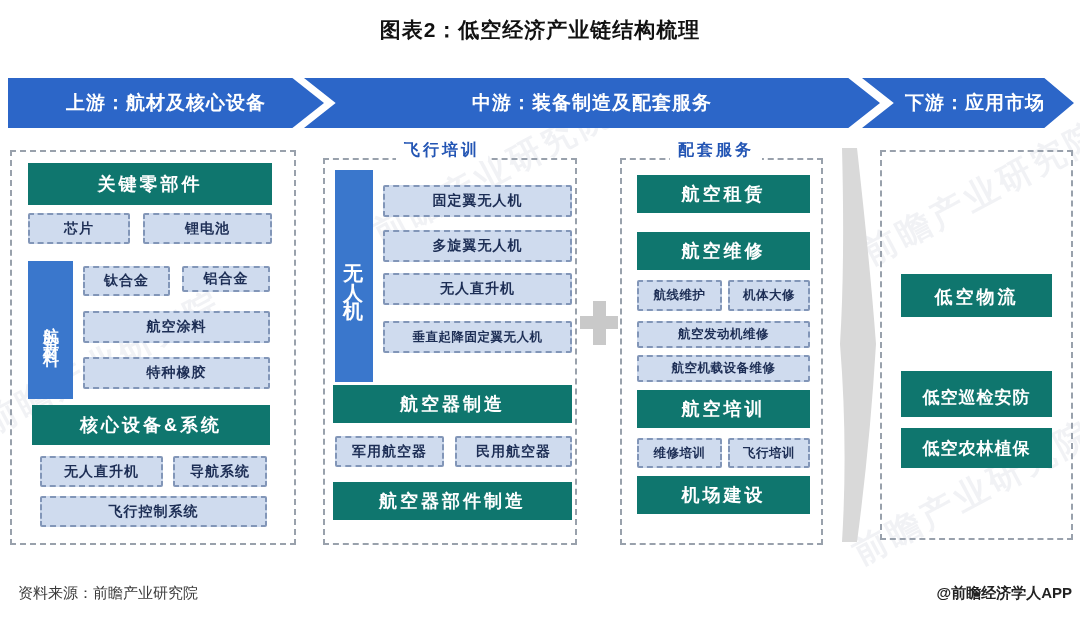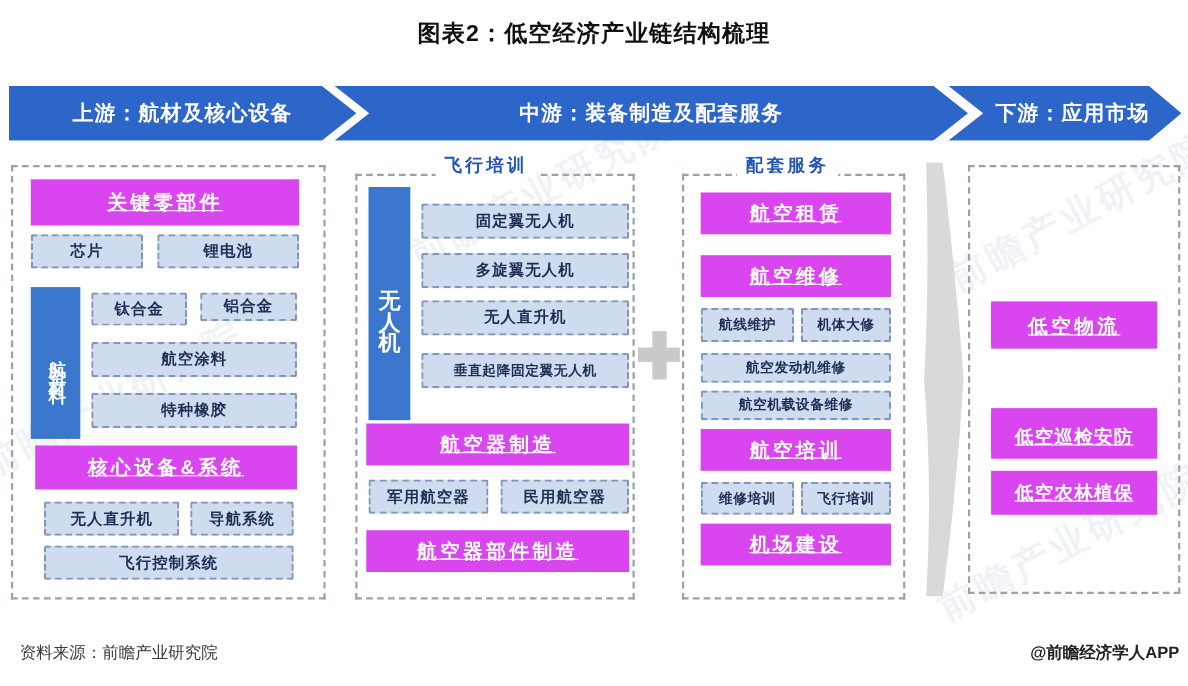--- a/index.html
+++ b/index.html
@@ -15,22 +15,22 @@
   .arrow-1 { left:8px;   width:316px; clip-path:polygon(0 0, 90% 0, 100% 50%, 90% 100%, 0 100%); }
   .arrow-2 { left:304px; width:576px; clip-path:polygon(0 0, 94.5% 0, 100% 50%, 94.5% 100%, 0 100%, 5.5% 50%); }
   .arrow-3 { left:862px; width:212px; clip-path:polygon(0 0, 86% 0, 100% 50%, 86% 100%, 0 100%, 15% 50%);
              padding-left:14px; }
 
   .dashed-container { position:absolute; border:2px dashed #99a1ac; z-index:1; }
 
   .col-header { position:absolute; color:#2355b4; font-weight:bold; font-size:16px;
                 background:#fff; padding:0 8px; letter-spacing:3px; z-index:3; }
 
-  .solid-box { position:absolute; background:#d946ef; color:#fff; font-weight:bold; font-size:17px;
-               display:flex; align-items:center; justify-content:center; letter-spacing:3px; z-index:2;text-decoration:underline; }
+  .solid-box { position:absolute; background:#0f766e; color:#fff; font-weight:bold; font-size:17px;
+               display:flex; align-items:center; justify-content:center; letter-spacing:3px; z-index:2; }
 
   .light-box { position:absolute; background:#cfdbee; border:2px dashed #8296b8; color:#1d2e55;
                font-weight:bold; font-size:14px; display:flex; align-items:center; justify-content:center;
                border-radius:2px; letter-spacing:1px; z-index:2; }
   .light-box.sm { font-size:12.5px; letter-spacing:0.5px; }
 
   .vbar { position:absolute; background:#3a77cc; color:#fff; font-weight:bold;
           display:flex; align-items:center; justify-content:center;
           writing-mode:vertical-rl; text-orientation:upright; z-index:2; }
   .vbar-materials { font-size:16px; letter-spacing:8px; }

